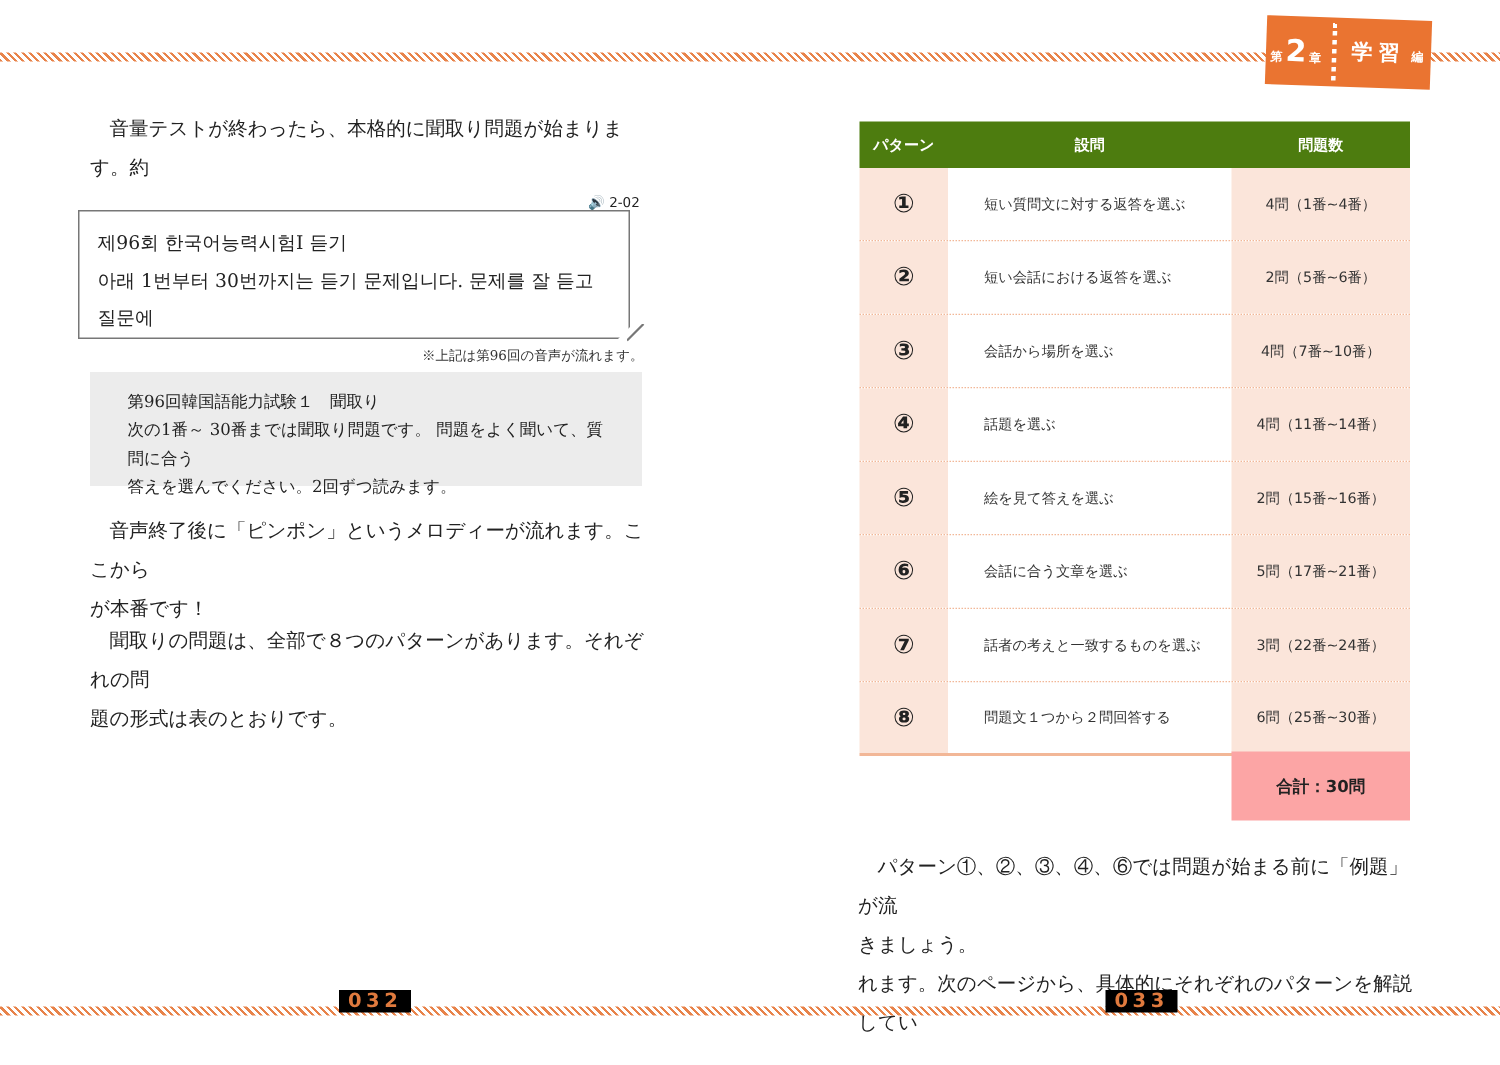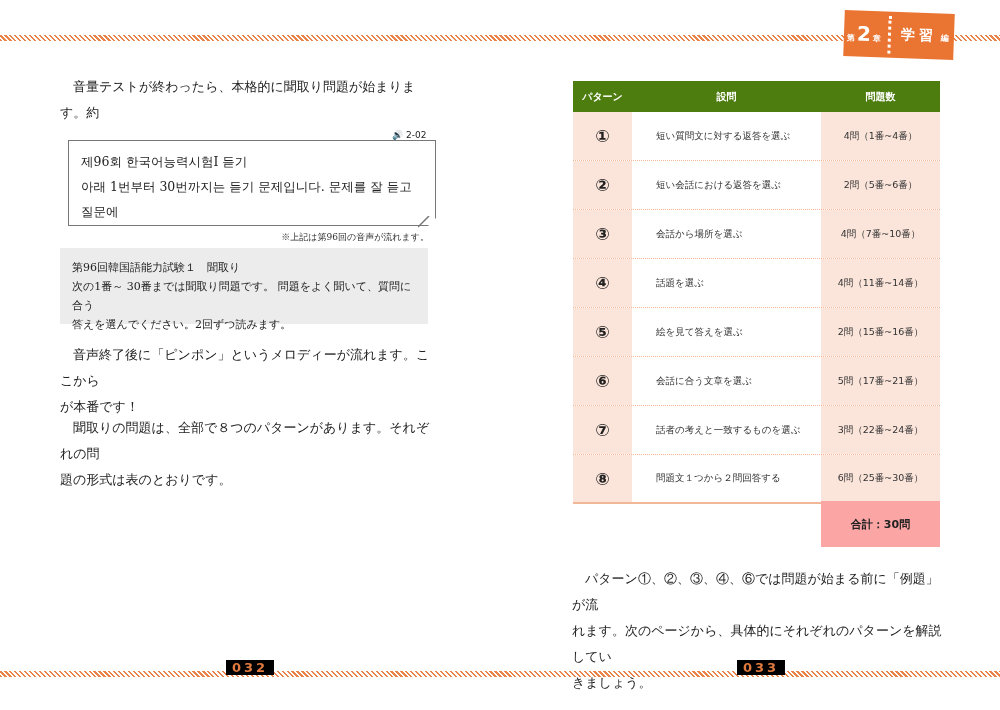--- a/index.html
+++ b/index.html
@@ -24,31 +24,31 @@
   .chapter-tab .sep { width: 4px; height: 38px; border-left: 3px dotted #fff; margin: 0 4px; }
   .chapter-tab .right { flex: 1; display: flex; align-items: baseline; justify-content: center; gap: 4px; }
   .chapter-tab .big { font-size: 14px; letter-spacing: 4px; }
 
   .para { position: absolute; font-size: 13px; line-height: 26px; color: #222; }
   .para p { text-indent: 1em; }
 
   .audio-label { position: absolute; left: 392px; top: 119px; font-family: "DejaVu Sans", sans-serif; font-size: 9px; font-weight: normal; color: #222; margin-top: 11px; }
 
   .korean-box {
-    position: absolute; left: 68px; top: 140px; width: 368px; height: 86px;
+    position: absolute; left: 52px; top: 140px; width: 368px; height: 86px;
     border: 1.5px solid #777; border-bottom-right-radius: 0;
     clip-path: polygon(0 0, 100% 0, 100% calc(100% - 8px), calc(100% - 8px) 100%, 0 100%);
     padding: 8px 12px; font-size: 12.5px; line-height: 25px;
   }
 
   .note { position: absolute; right: 571px; top: 231px; font-size: 9px; color: #333; }
 
   .gray-box {
     position: absolute; left: 60px; top: 248px; width: 368px; height: 76px;
-    background: #ececec; padding: 10px 12px; font-size: 11px; line-height: 19px;
+    background: #ececec; padding: 10px 25px; font-size: 11px; line-height: 19px;
   }
 
   
   .tbl { position: absolute; left: 573px; top: 81px; width: 367px; }
   .tbl-head { display: flex; height: 31px; background: #4d7c0f; color: #fff; font-family: "DejaVu Sans", sans-serif; font-size: 10px; font-weight: bold; align-items: center; }
   .col1 { width: 59px; text-align: center; }
   .col2 { width: 189px; text-align: center; }
   .col3 { width: 119px; text-align: center; }
   .tbl-row { display: flex; height: 49px; align-items: center; border-bottom: 1.5px dotted #f2b797; }
   .tbl-row:last-child { border-bottom: 2px solid #f2b797; }
@@ -158,20 +158,20 @@
   <div class="tbl-row">
     <div class="col1">⑧</div>
     <div class="col2">問題文１つから２問回答する</div>
     <div class="col3">6問（25番~30番）</div>
   </div>
 </div>
 <div class="total">合計：30問</div>
 
 <div class="para" style="left:572px; top:566px; width:380px;">
   <p>パターン①、②、③、④、⑥では問題が始まる前に「例題」が流</p>
+  <div>きましょう。</div>
   <div>れます。次のページから、具体的にそれぞれのパターンを解説してい</div>
-  <div>きましょう。</div>
 </div>
 
 <div class="stripe" style="left:0; top:671px; width:500px;"></div>
 <div class="stripe" style="left:500px; top:671px; width:500px;"></div>
 <div class="page-num" style="left:226px;">032</div>
 <div class="page-num" style="left:737px;">033</div>
 
 </body></html>

